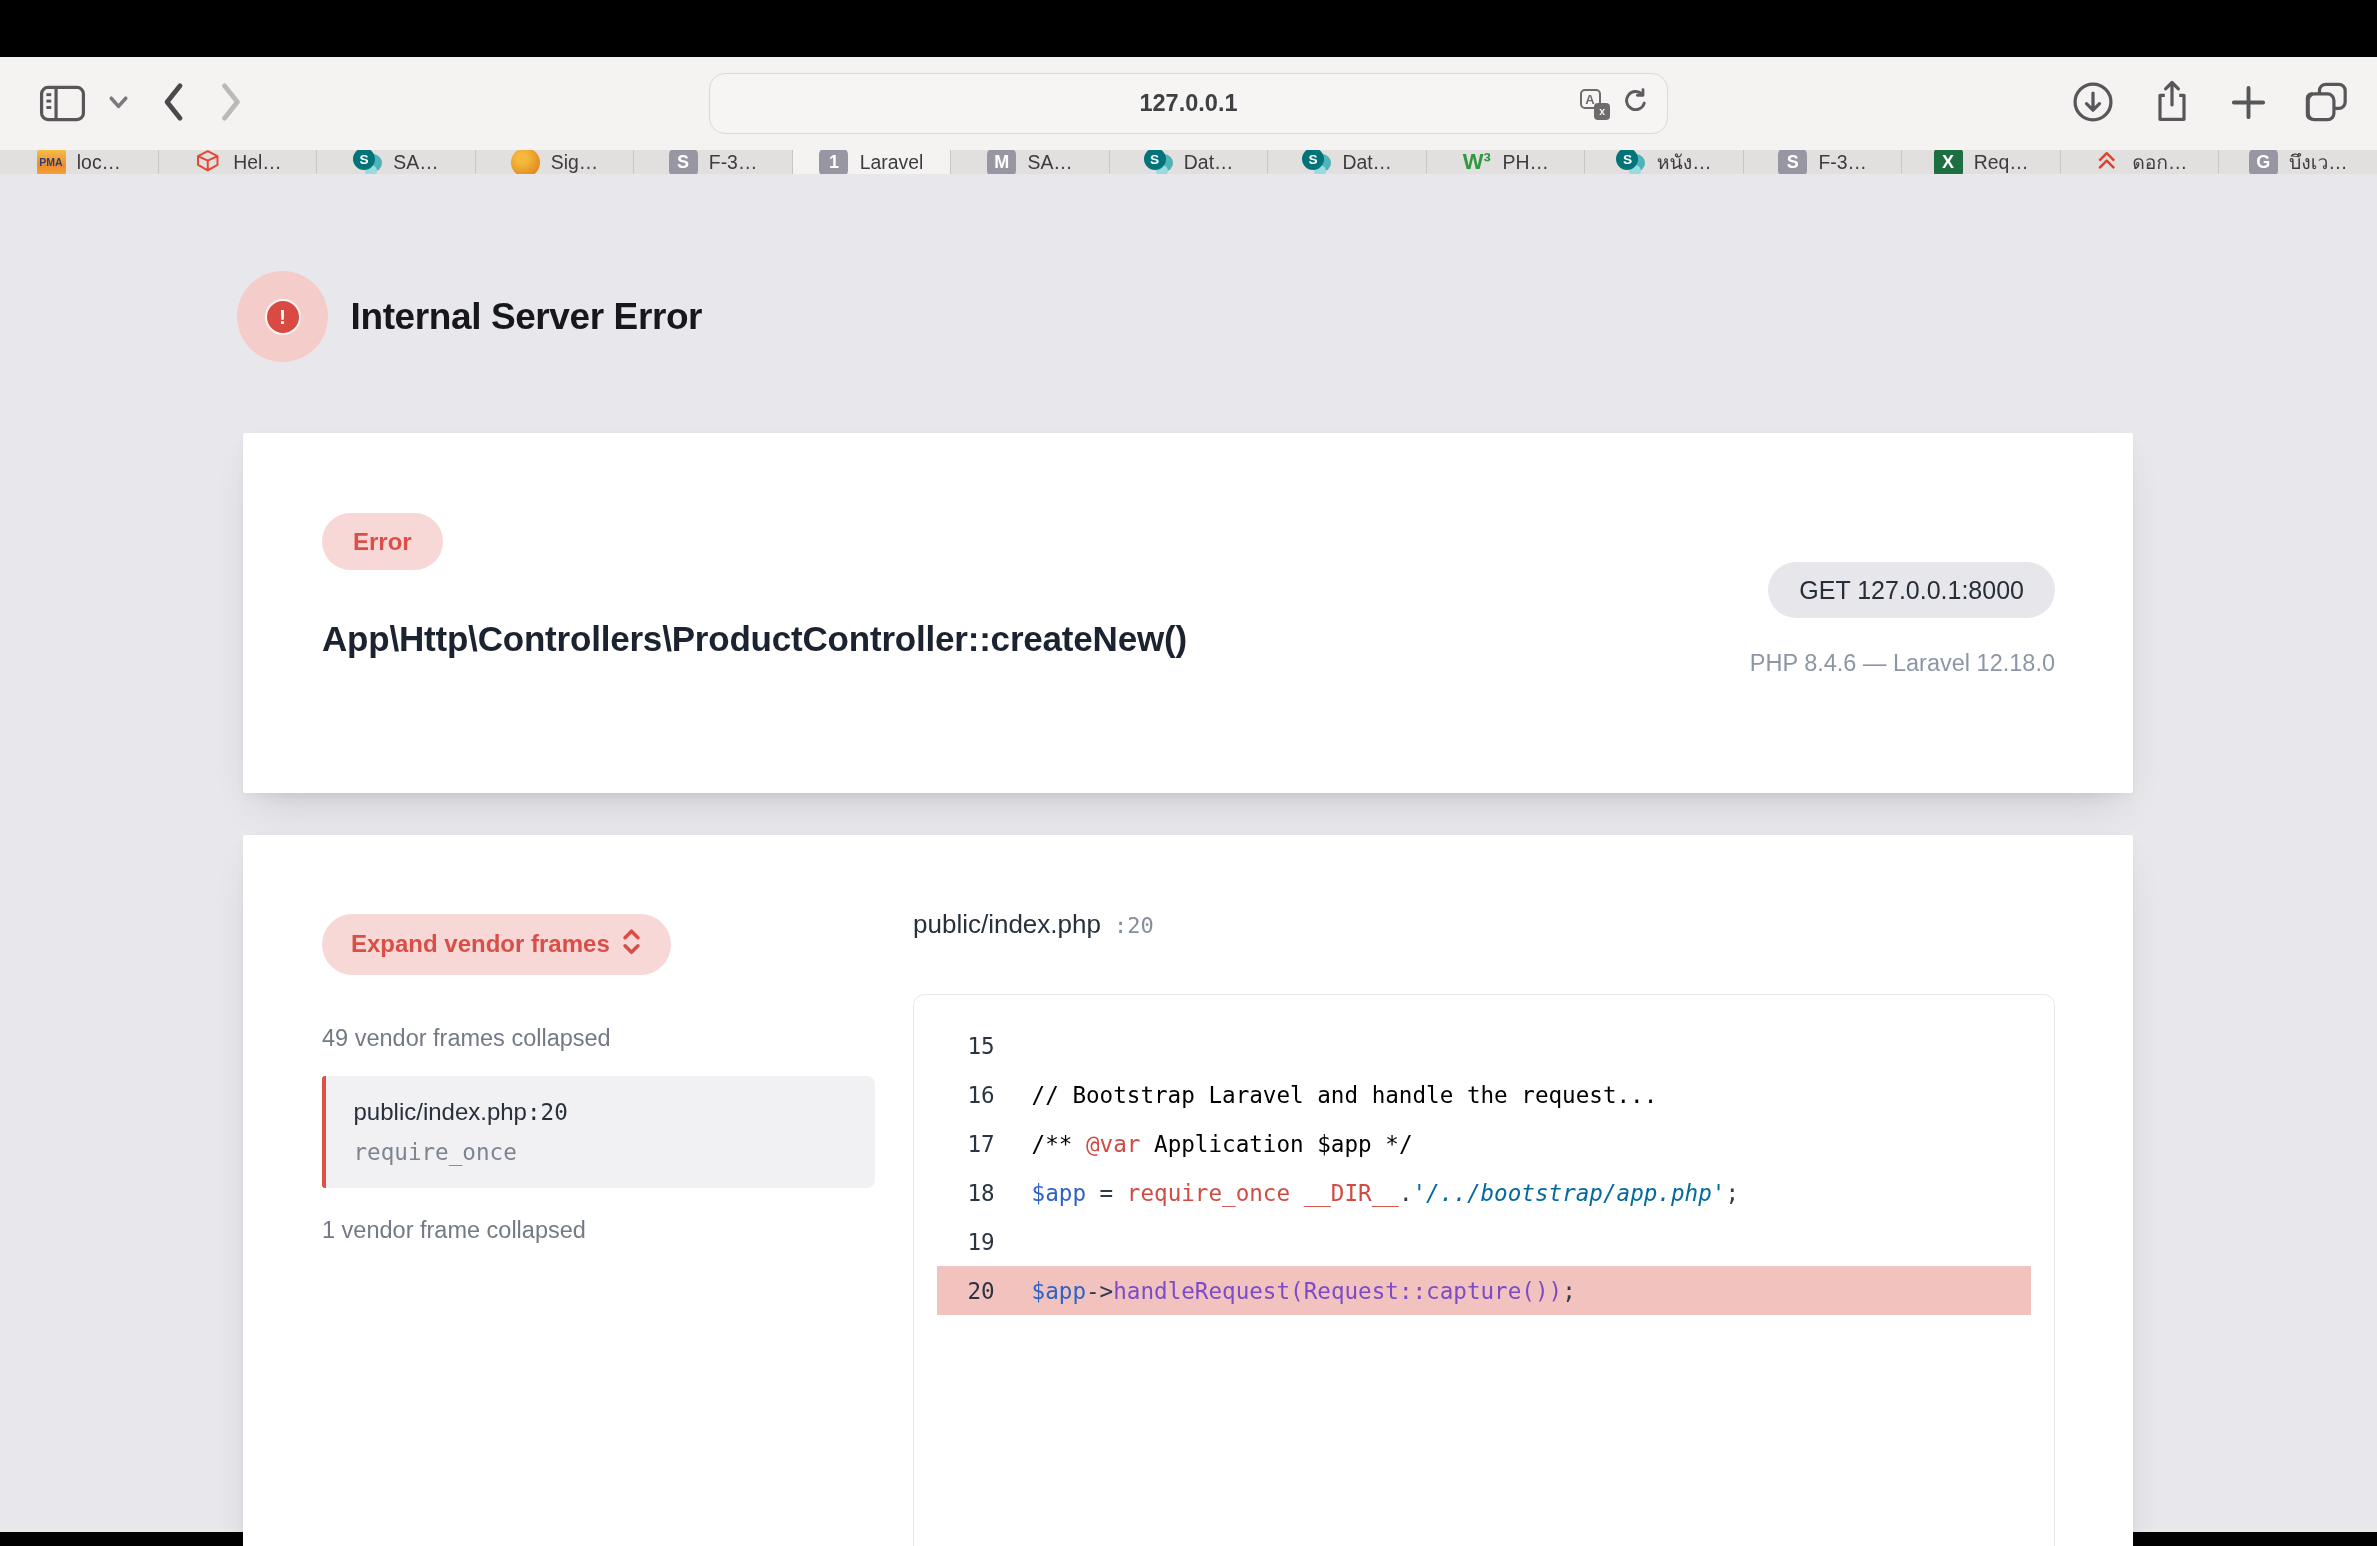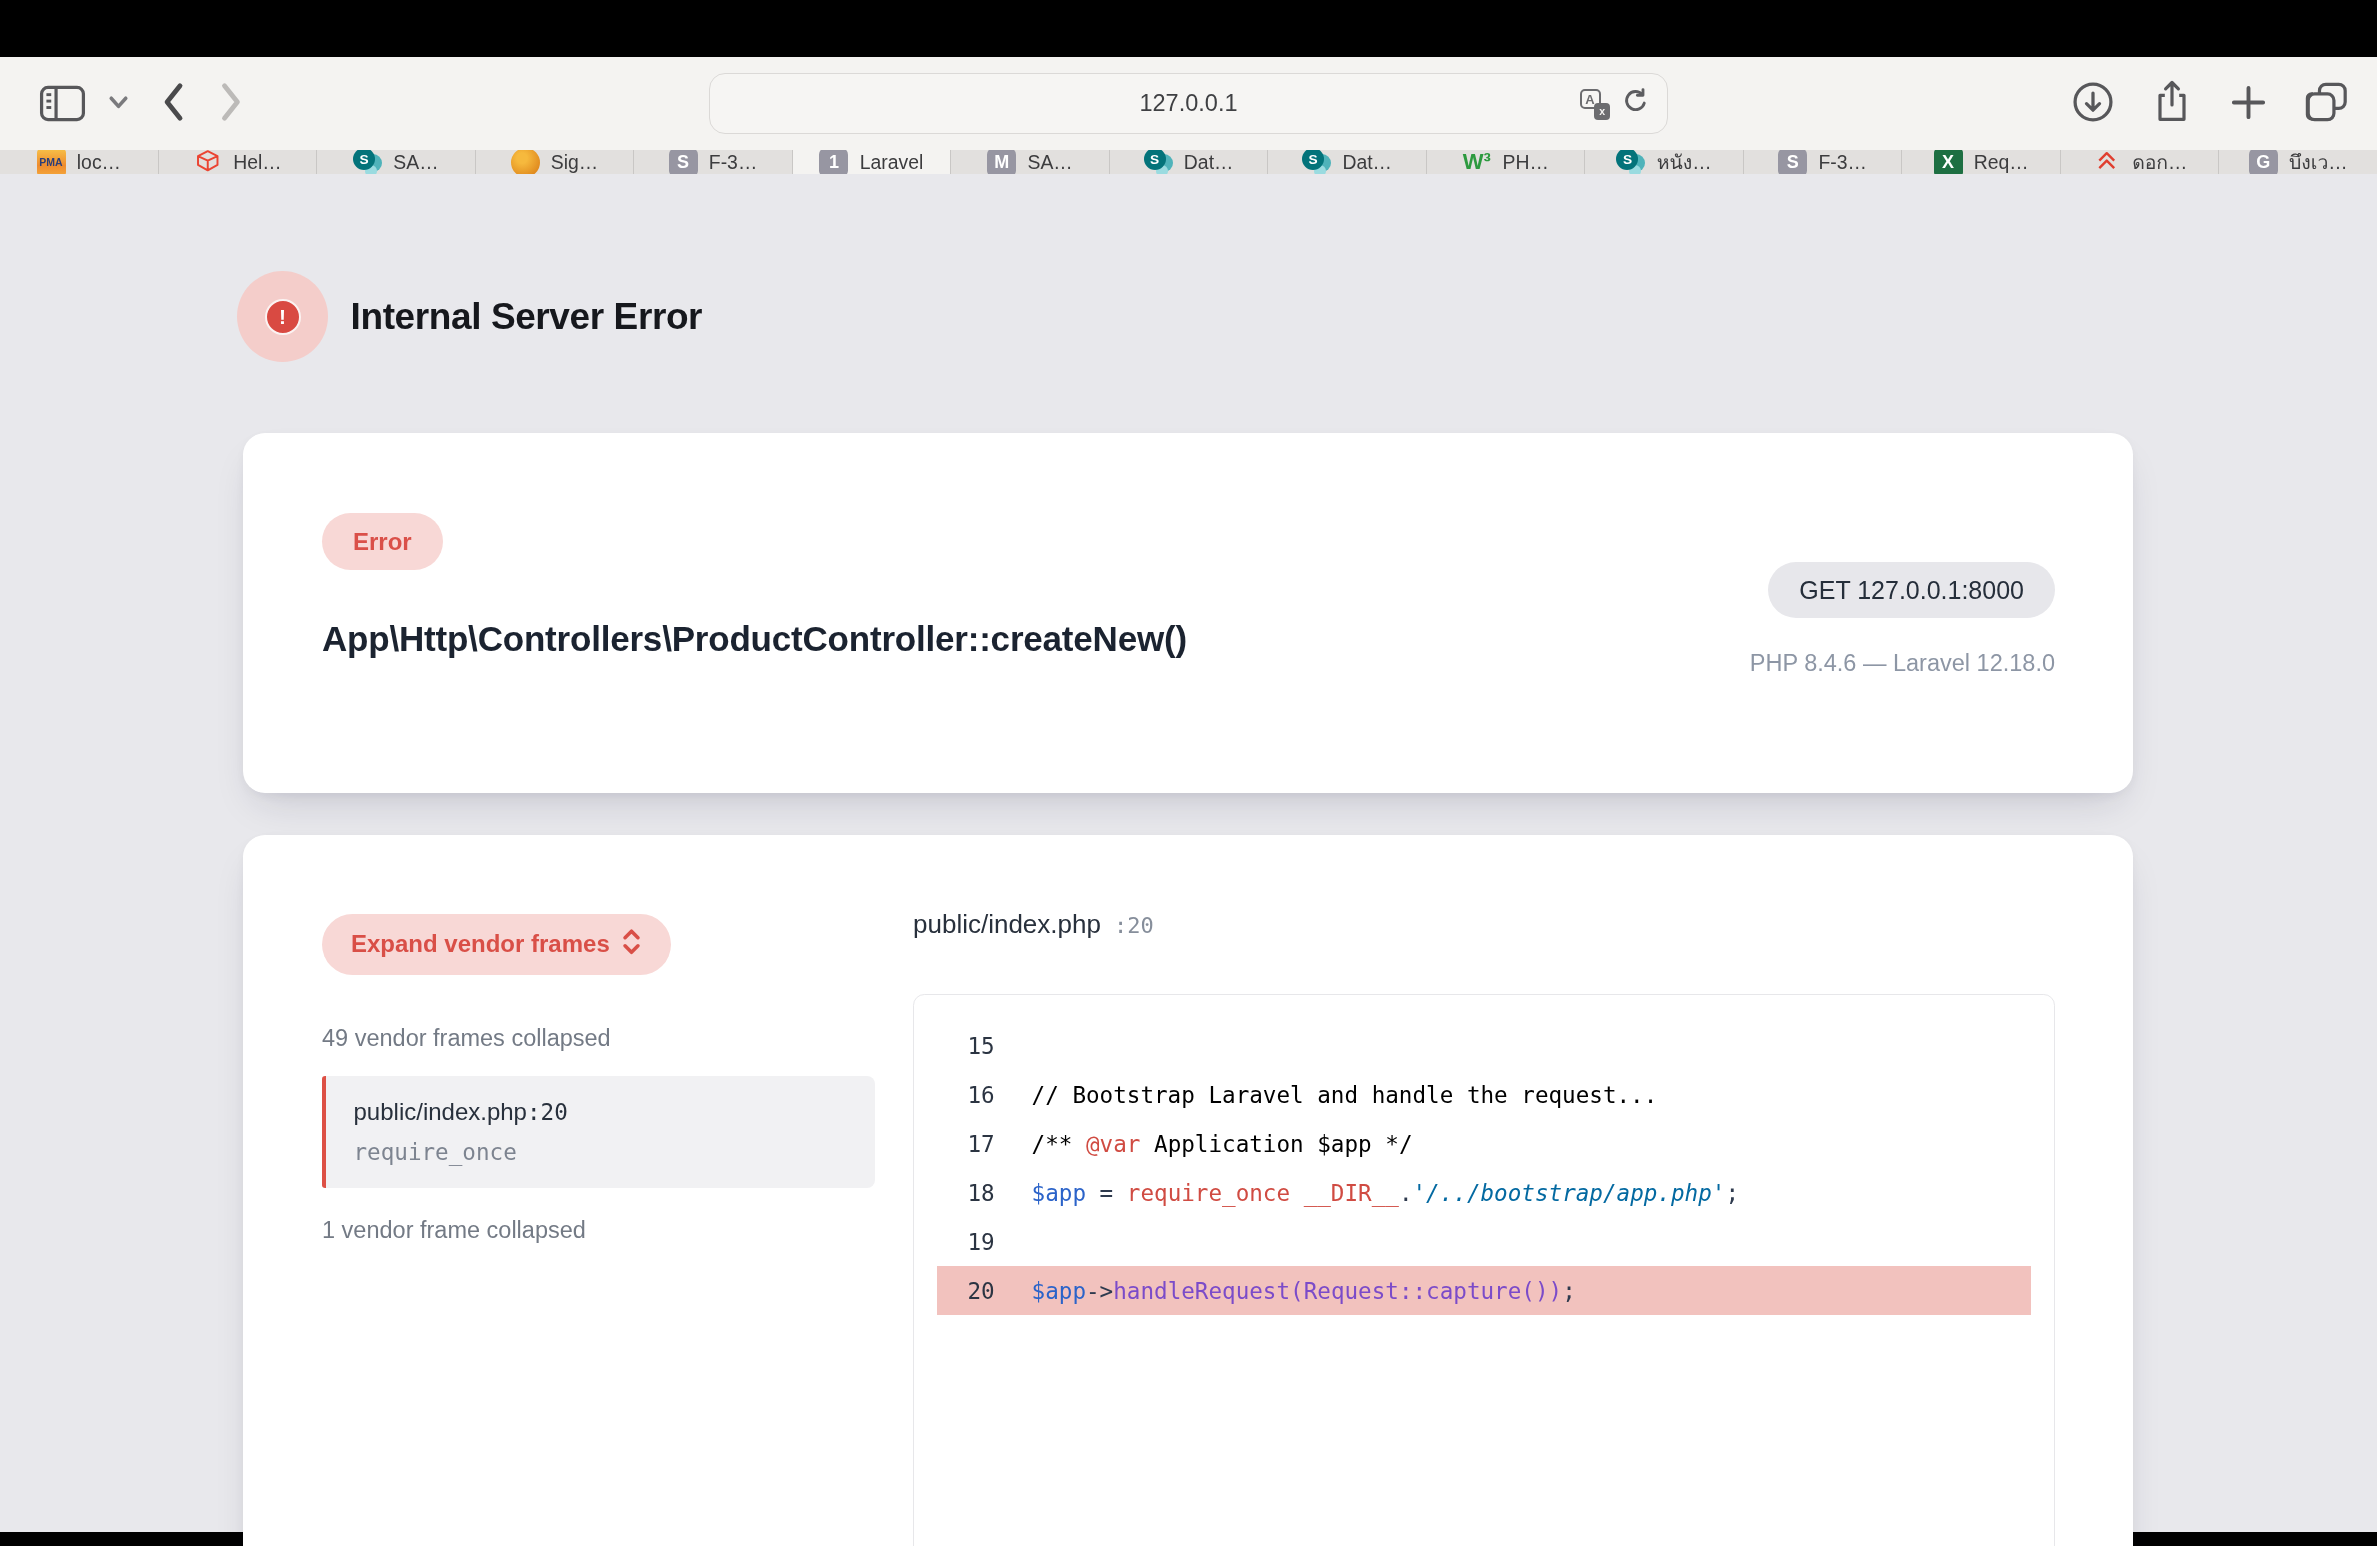--- a/index.html
+++ b/index.html
@@ -10,21 +10,21 @@
   .menubar-strip { height:57px; background:#000; }
   .toolbar { position:relative; height:93px; background:#f4f3f1; }
   .tool-ico { position:absolute; display:flex; align-items:center; justify-content:center; }
   .nav-sidebar { left:34px; top:18px; width:57px; height:57px; }
   .nav-chevron { left:105px; top:32px; width:27.5px; height:27.5px; }
   .nav-back { left:150px; top:22.6px; width:45px; height:45px; }
   .nav-fwd { left:209px; top:22.6px; width:45px; height:45px; }
   .url-bar { position:absolute; left:709px; top:16px; width:959px; height:61px;
     background:#f6f5f3; border:1.6px solid #dbd9d7; border-radius:16px;
     display:flex; align-items:center; justify-content:center; }
-  .url-text { font-size:23.5px; color:#3f4043; }
+  .url-text { font-size:23.5px; color:#3f4043;font-weight:bold; }
   .url-icons { position:absolute; right:16px; top:0; height:58px; display:flex; align-items:center; gap:13px; }
   .trans { position:relative; width:27.5px; height:27.5px; }
   .ta { position:absolute; left:0; top:0; width:21px; height:20px; border:2px solid #6c6c6f;
     border-radius:4.9px; font-size:13px; font-weight:700; color:#6c6c6f;
     display:flex; align-items:center; justify-content:center; background:#f6f5f3; }
   .tx { position:absolute; right:-3.2px; bottom:-3.2px; width:16px; height:17px; background:#6c6c6f;
     color:#f6f5f3; border-radius:4px; font-size:10.5px; font-weight:700;
     display:flex; align-items:center; justify-content:center; }
   .toolbar-right { position:absolute; right:27.5px; top:18px; height:57px; display:flex; align-items:center; gap:37px; }
 
@@ -52,21 +52,21 @@
   
   .page { position:relative; height:1358px; background:#e8e8ec; }
   .page-header { position:absolute; left:237px; top:97px; display:flex; align-items:center; gap:22.6px; }
   .err-outer { width:91px; height:91px; border-radius:50%; background:#f4cdca;
     display:flex; align-items:center; justify-content:center; }
   .err-inner { width:36px; height:36px; border-radius:50%; background:#d94a42; border:2.4px solid #fbf3f2;
     color:#fff; font-weight:800; font-size:21px; display:flex; align-items:center; justify-content:center; }
   .page-title { font-size:37px; font-weight:700; color:#16181d; letter-spacing:-0.4px; }
   .theme-toggle { position:absolute; left:2098px; top:313px; width:37px; height:37px; }
 
-  .card { position:absolute; left:243px; width:1890px; background:#fff; border-radius:22px;
+  .card { position:absolute; left:243px; width:1890px; background:#fff; border-radius:2px;
     box-shadow:0 19.4px 40px -14.6px rgba(30,30,60,0.18), 0 3.2px 8px rgba(30,30,60,0.04); }
   .card-error { top:259px; height:360px; }
   .card-trace { top:661px; height:890px; }
 
   .pill { display:inline-flex; align-items:center; gap:11.3px; border-radius:808px; }
   .error-badge { position:absolute; left:79px; top:80px; background:#f8d8d6; color:#da5049;
     font-size:24px; font-weight:600; padding:14.6px 31px; }
   .exc-message { position:absolute; left:79px; top:180px; font-size:35px; font-weight:700;
     color:#1b2330; line-height:51px; letter-spacing:-0.2px; }
   .req-col { position:absolute; right:78px; top:129px; display:flex; flex-direction:column;

